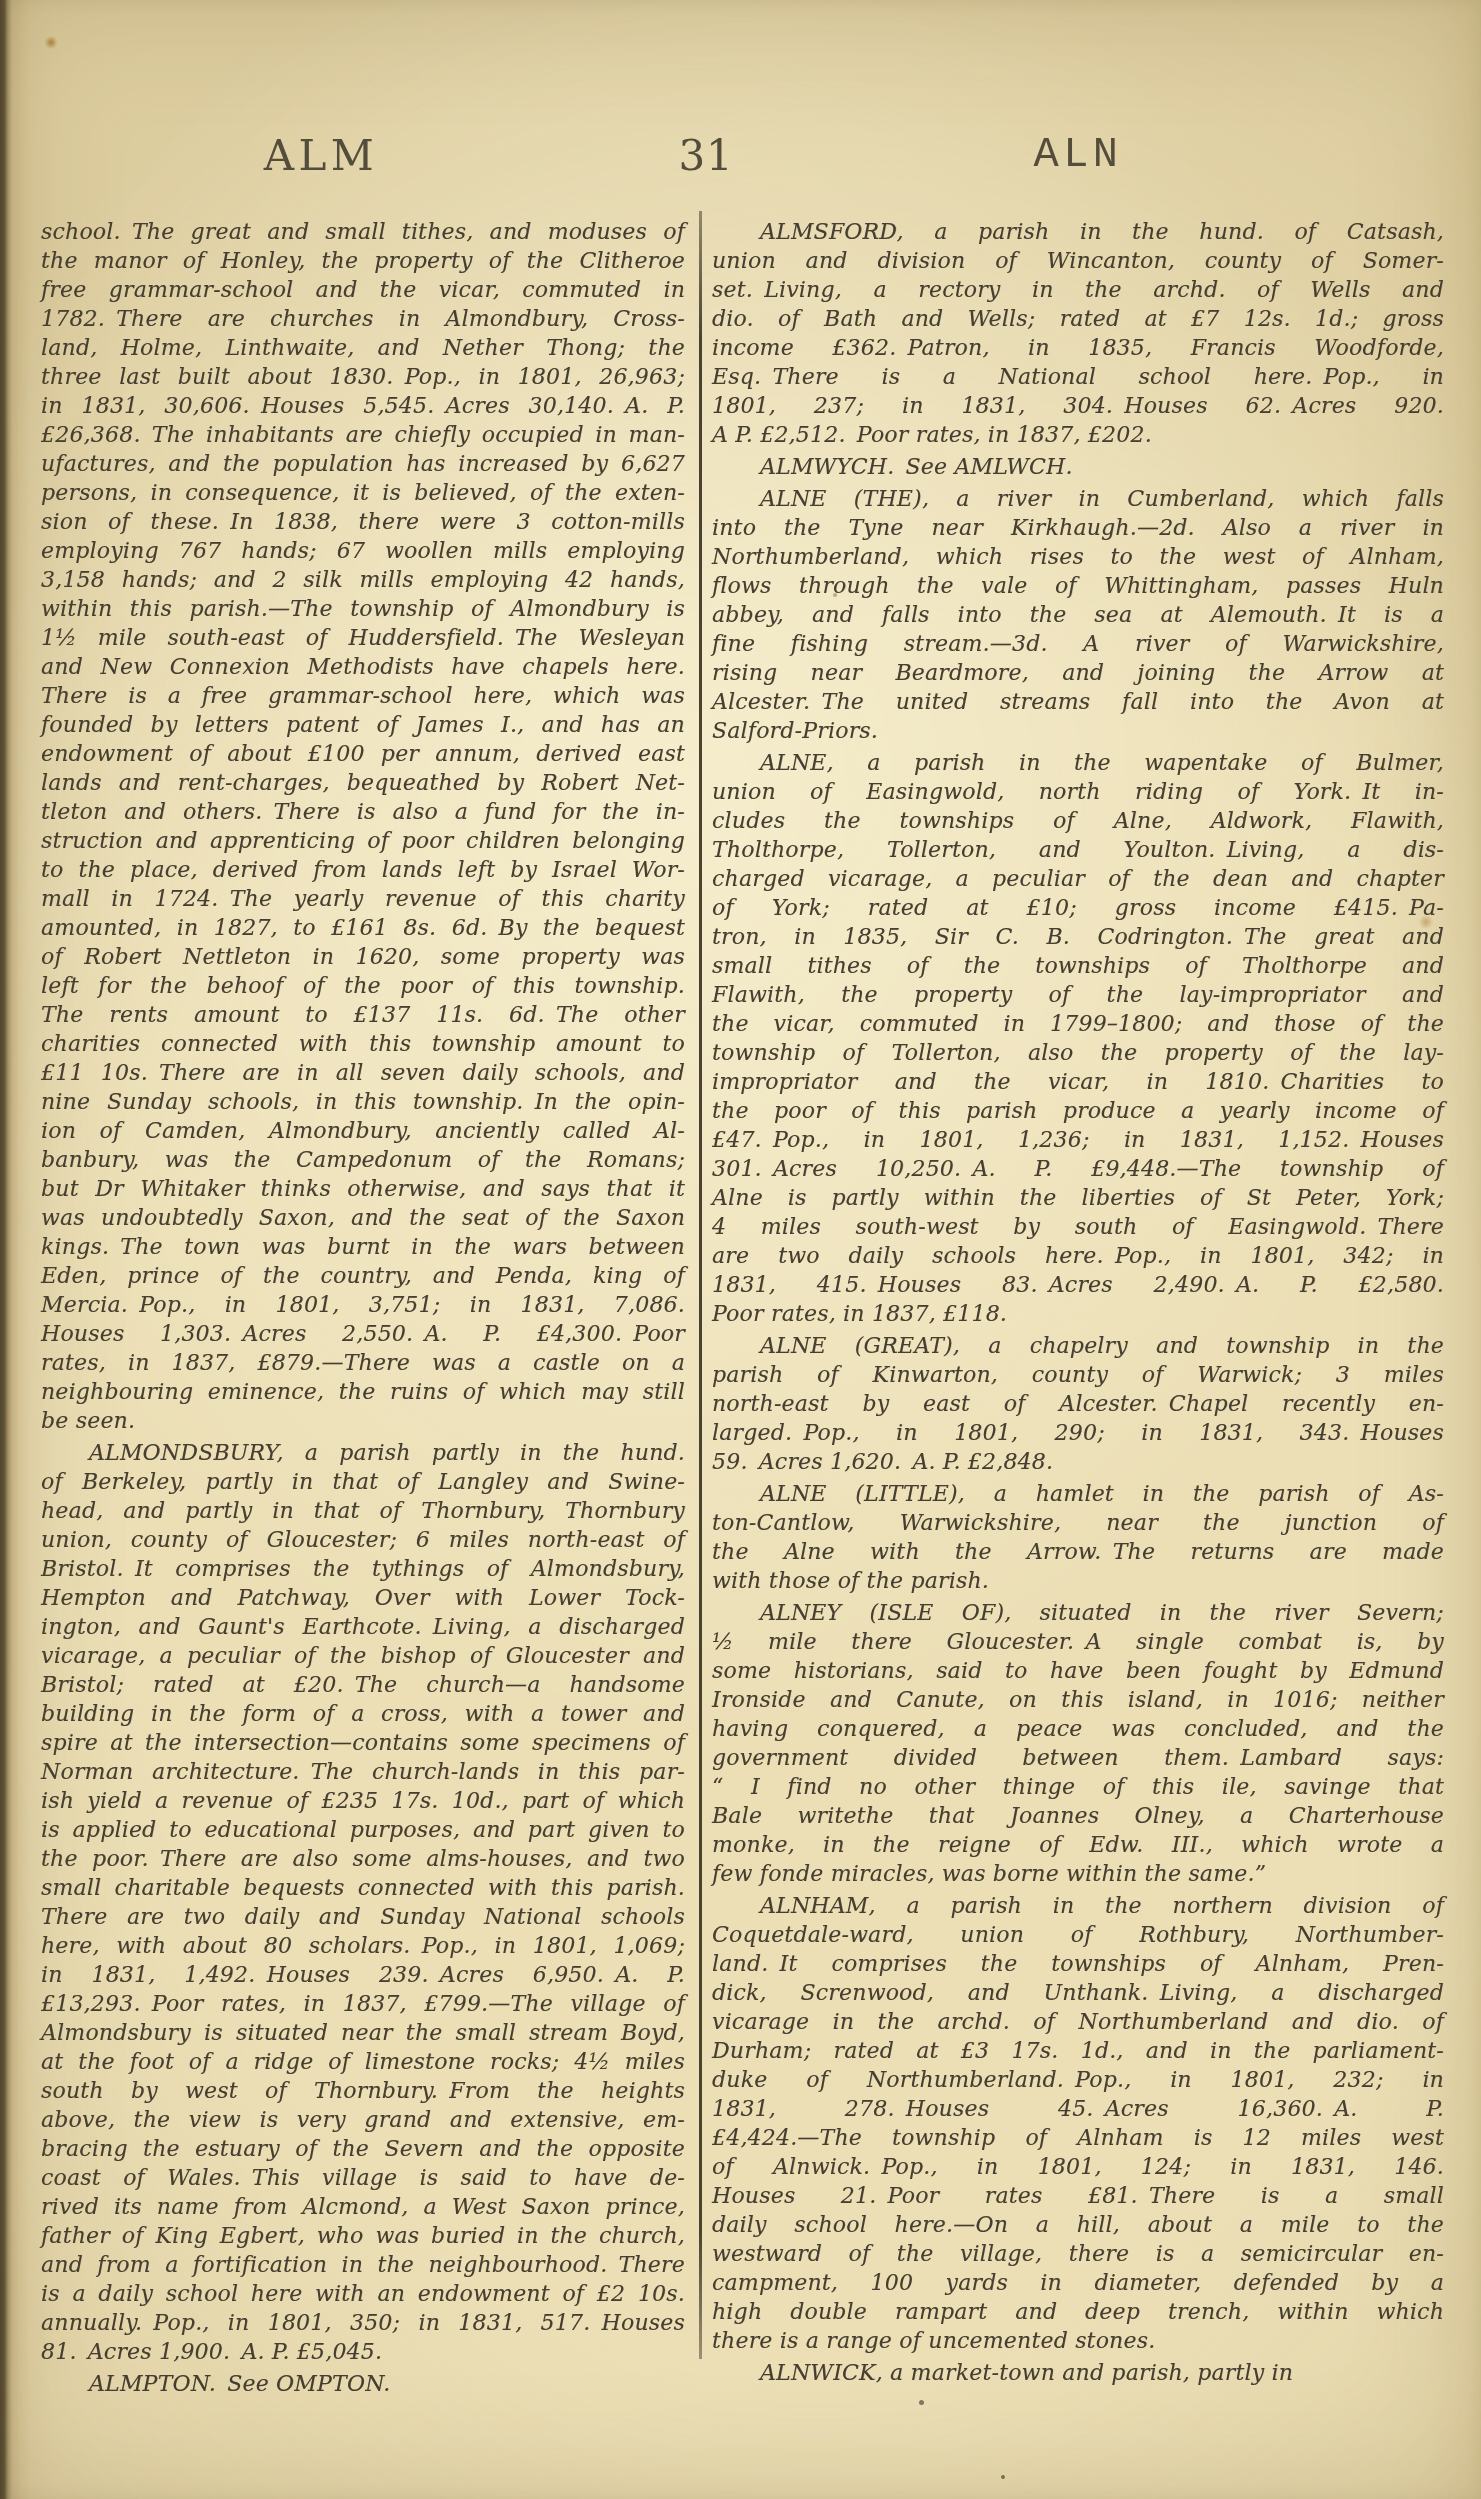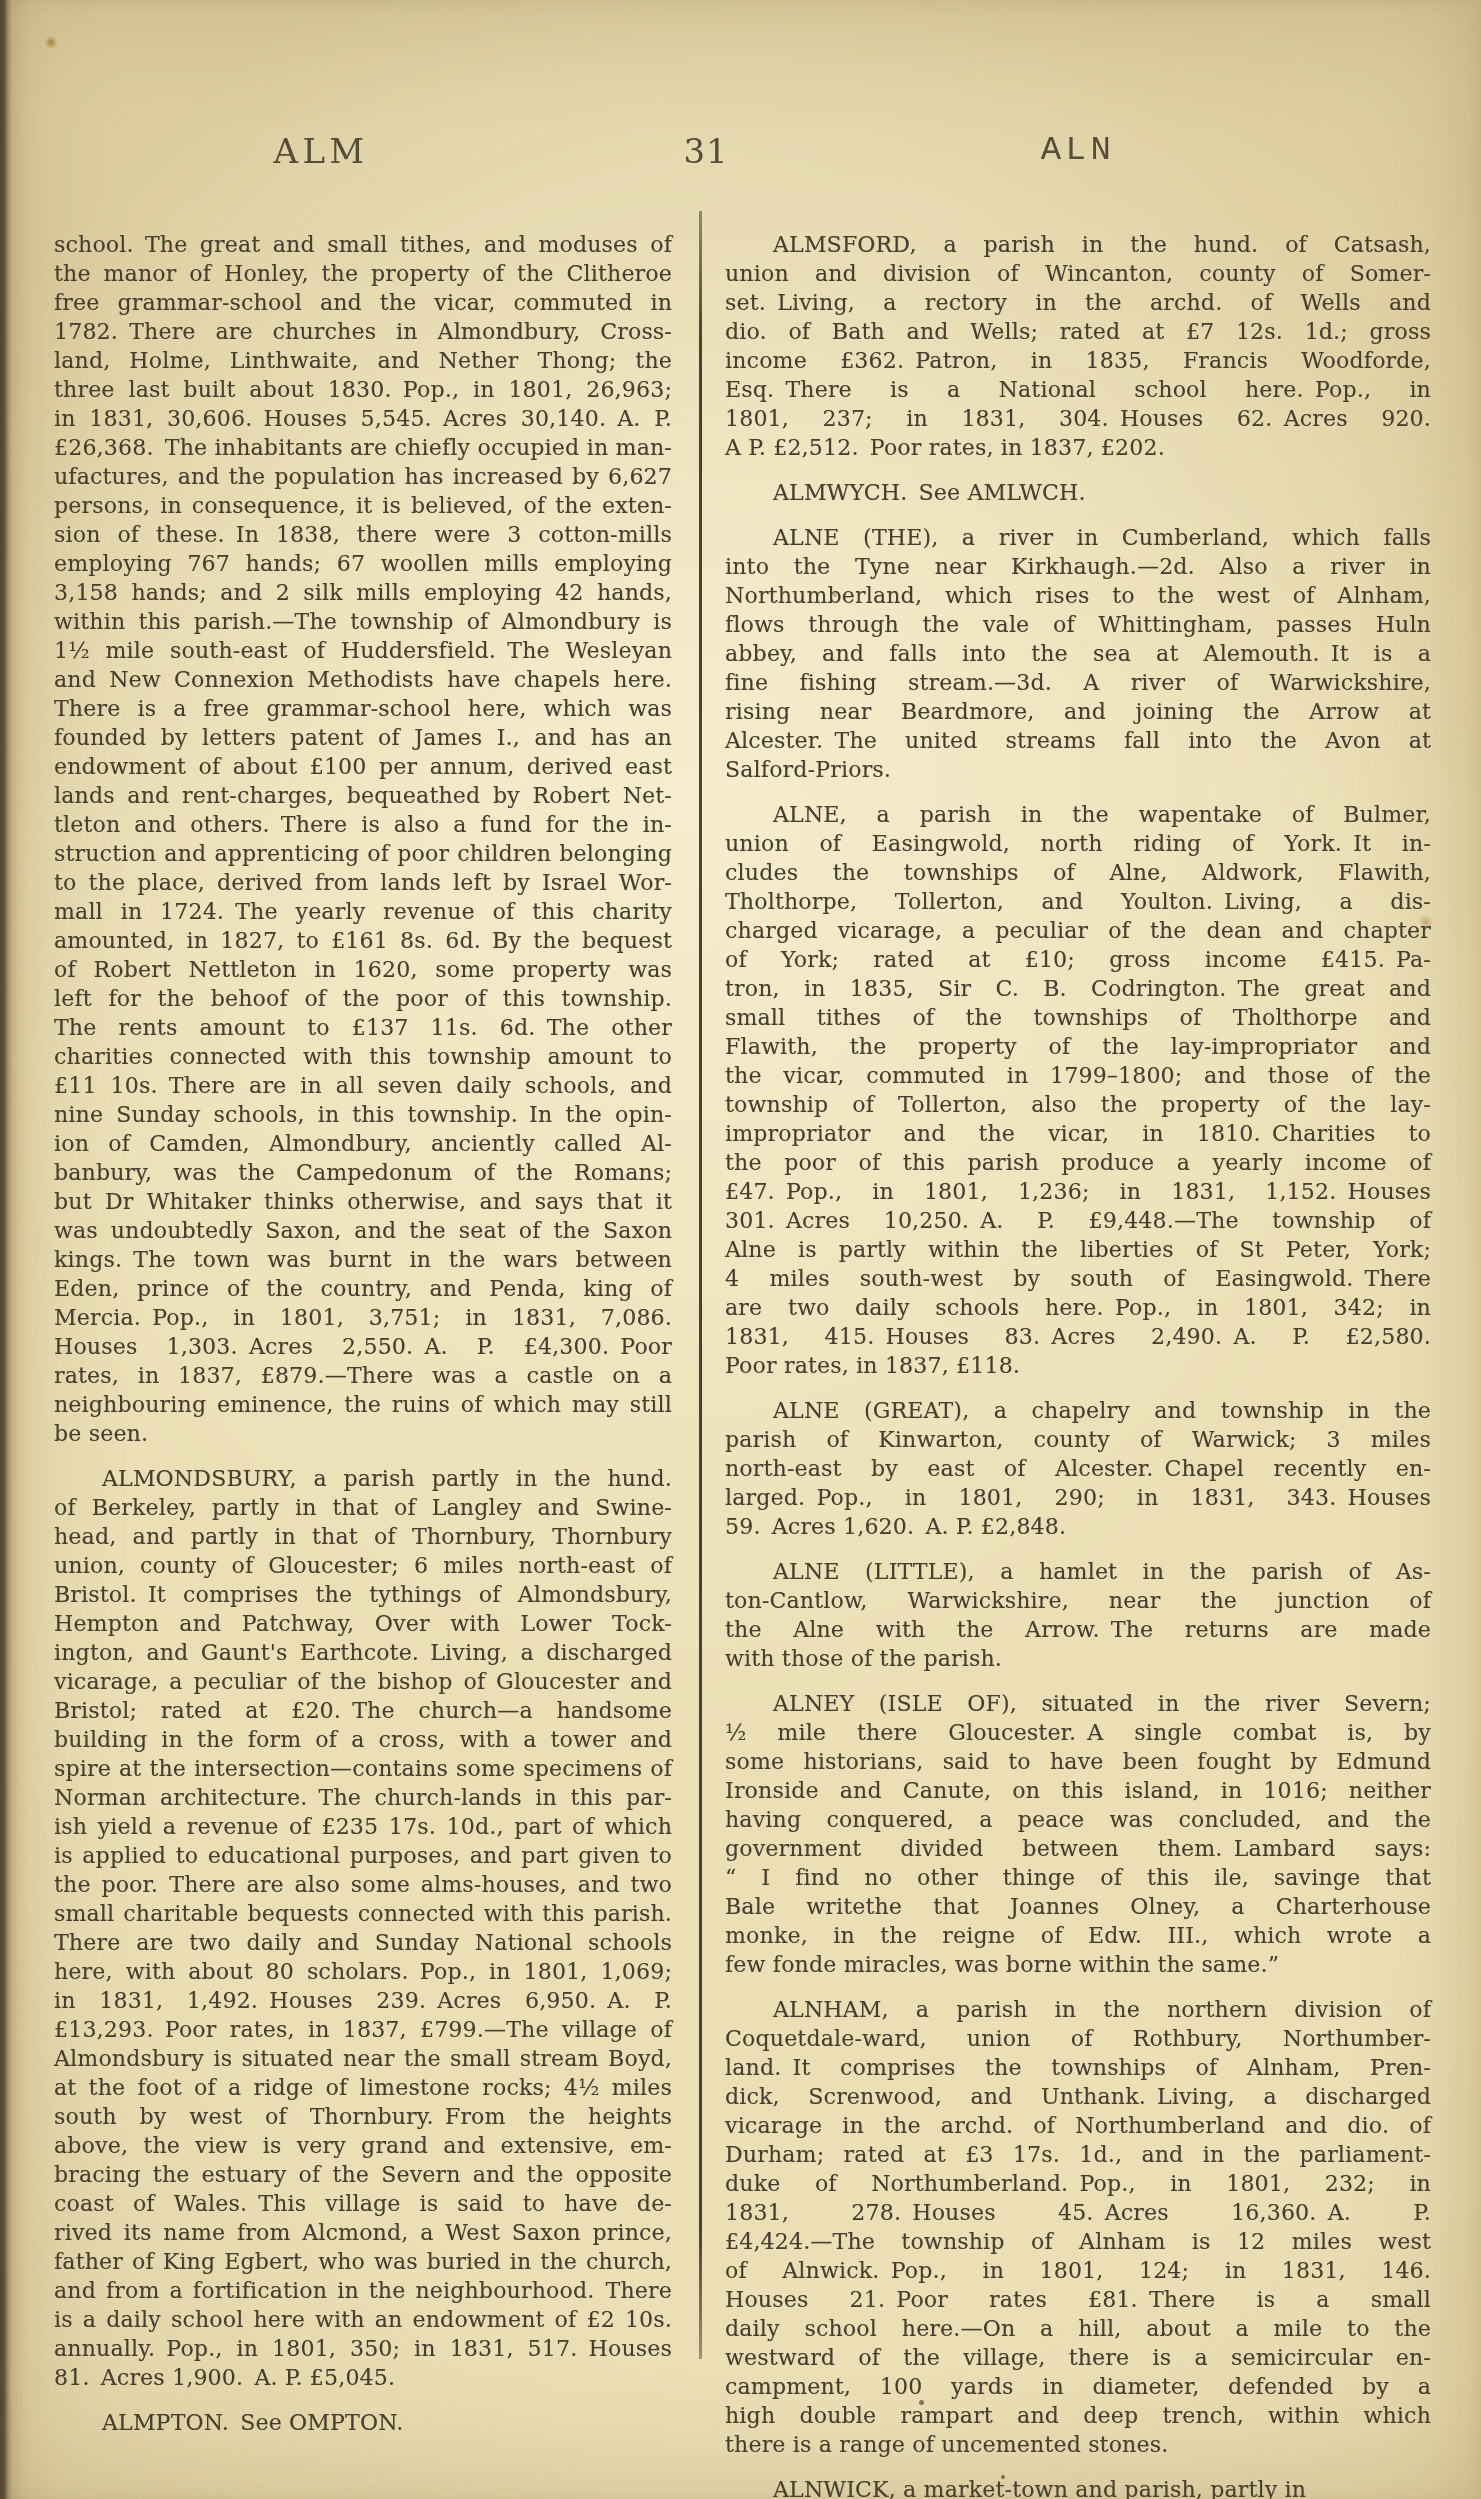--- a/index.html
+++ b/index.html
@@ -30,39 +30,39 @@
     background: radial-gradient(circle, rgba(160,110,35,0.45), rgba(160,110,35,0) 70%); }
   .speck { position: absolute; border-radius: 50%; background: #4a4130; }
   .speck-a { left: 919px; top: 2400px; width: 5.3px; height: 5.3px; opacity: 0.65; }
   .speck-b { left: 1001px; top: 2475px; width: 4.4px; height: 4.4px; opacity: 0.7; }
   .speck-c { left: 833px; top: 593px; width: 3.6px; height: 3.6px; opacity: 0.35; }
 
   
   .header-word {
     position: absolute; top: 131px;
     transform: translateX(-50%);
-    font-size: 34px; letter-spacing: 4.4px; color: #544d3c;
+    font-size: 42px; letter-spacing: 4.4px; color: #544d3c;
   }
   .hw-left { left: 321px; }
   .hw-center { left: 706px; letter-spacing: 0.9px; }
   .hw-right { left: 1078px; font-family: Liberation Mono, monospace; }
 
   
   .divider {
     position: absolute; left: 699px; top: 211px;
     width: 2.7px; height: 2148px;
     background: linear-gradient(180deg, rgba(74,66,49,0.55), #4a4231 6%, #4a4231 94%, rgba(74,66,49,0.5));
   }
 
   
   .column { position: absolute; top: 214px; }
   .column-left  { left: 38px;  width: 650px; }
   .column-right { left: 709px; width: 738px; }
 
-  .paragraph { margin: 16px; }
+  .paragraph { margin: 3px; font-style: italic; }
   .line {
     font-size: 22px;
     height: 29px;
     line-height: 29px;
     text-align: justify;
     text-align-last: justify;
     white-space: normal;
     overflow: visible;
     letter-spacing: 0.2px;
     text-shadow: 0.3px 0.3px 0.3px rgba(70,60,40,0.35);

